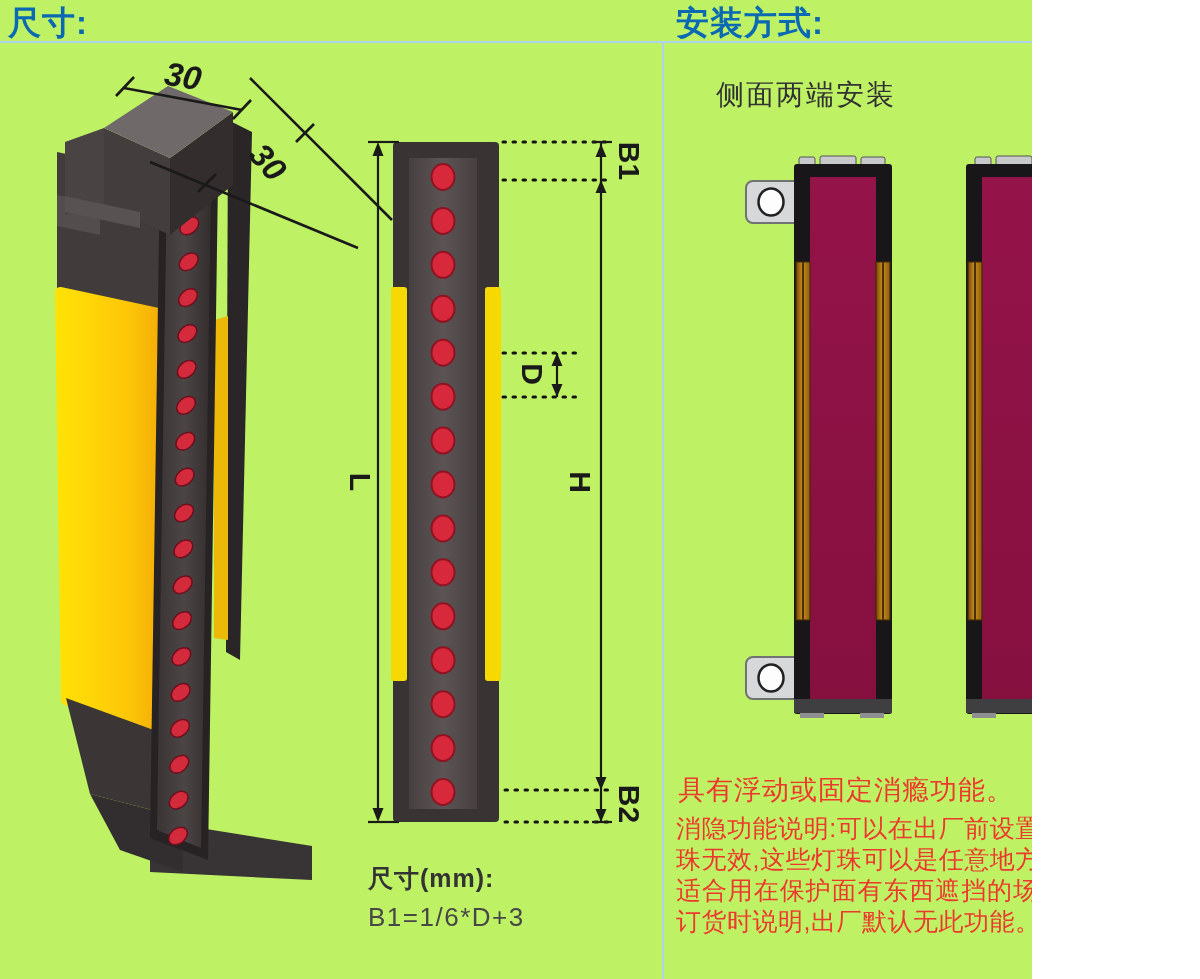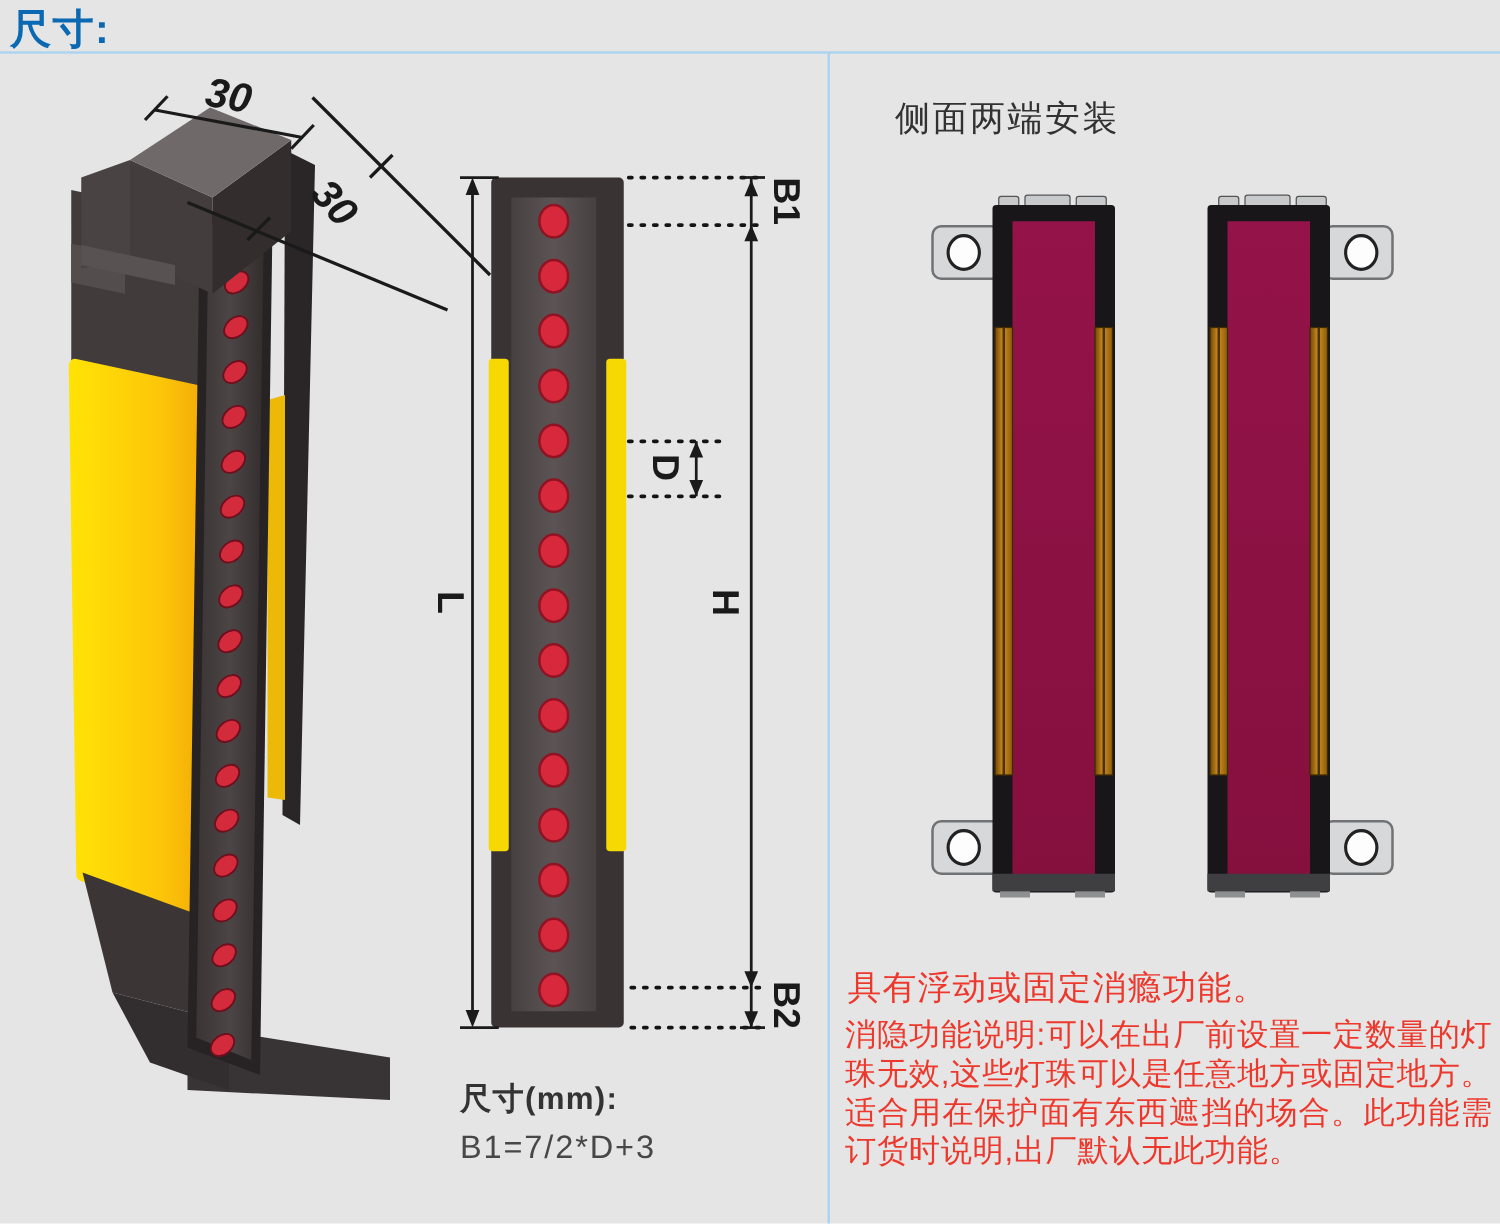--- a/index.html
+++ b/index.html
@@ -1,16 +1,16 @@
 <!DOCTYPE html>
 <html><head>
 <meta charset="utf-8">
 <style>
   html,body{margin:0;padding:0;background:#fff;}
-  .page{position:relative;width:1200px;height:979px;background:#e5e5e5;overflow:hidden;
+  .page{position:relative;width:1032px;height:979px;background:#bef264;overflow:hidden;
         font-family:"Liberation Sans","DejaVu Sans",sans-serif;}
   .divider-h{position:absolute;left:0;top:41px;width:1200px;height:2px;background:#aed3ee;}
   .divider-v{position:absolute;left:662px;top:42px;width:2px;height:937px;background:#aed3ee;}
   .sec-title{position:absolute;top:1px;font-size:33px;font-weight:700;color:#0a69b2;letter-spacing:1px;}
   .t-left{left:8px;}
   .t-right{left:676px;}
   .subtitle{position:absolute;left:716px;top:76px;font-size:28px;font-weight:400;color:#323232;letter-spacing:2px;}
   .notes{position:absolute;left:368px;top:850px;color:#3d3d3d;margin-top:12px;}
   .notes-heading{font-size:25px;font-weight:700;color:#333;letter-spacing:1px;}
   .notes-line{font-size:26px;margin-top:7px;color:#474747;letter-spacing:1.5px;}
@@ -27,20 +27,21 @@
   .dim30{font-family:"Liberation Sans","DejaVu Sans",sans-serif;font-size:33px;font-weight:700;font-style:italic;fill:#1a1a1a;}
   .led2{fill:#d7293b;stroke:#8f1322;stroke-width:2;}
   .led3{fill:#d32a3c;stroke:#6e0f1d;stroke-width:1.5;}
 </style>
 </head>
 <body>
 
 <div class="page">
 
   <div class="sec-title t-left">尺寸:</div>
+  <div class="sec-title t-right">安装方式:</div>
   <div class="divider-h"></div>
   <div class="divider-v"></div>
 
   <svg class="gfx" width="1200" height="979" viewBox="0 0 1200 979">
     <defs>
       <linearGradient id="gradYellow" x1="0" y1="0" x2="1" y2="0">
         <stop offset="0" stop-color="#ffe106"></stop>
         <stop offset="0.55" stop-color="#fdc708"></stop>
         <stop offset="1" stop-color="#ee9d07"></stop>
       </linearGradient>
@@ -214,19 +215,19 @@
       <rect x="966" y="699" width="98" height="14" fill="#3f3f42"></rect>
       <rect x="972" y="713" width="24" height="5" fill="#8d8f90"></rect>
       <rect x="1032" y="713" width="24" height="5" fill="#8d8f90"></rect>
     </g>
   </svg>
 
   <div class="subtitle">侧面两端安装</div>
 
   <div class="notes">
     <div class="notes-heading">尺寸(mm):</div>
-    <div class="notes-line">B1=7/2*D+3</div>
+    <div class="notes-line">B1=1/6*D+3</div>
   </div>
 
   <div class="feature-title">具有浮动或固定消瘾功能。</div>
   <div class="feature-desc">消隐功能说明:可以在出厂前设置一定数量的灯珠无效,这些灯珠可以是任意地方或固定地方。适合用在保护面有东西遮挡的场合。此功能需订货时说明,出厂默认无此功能。</div>
 
 </div>
 
 </body></html>

